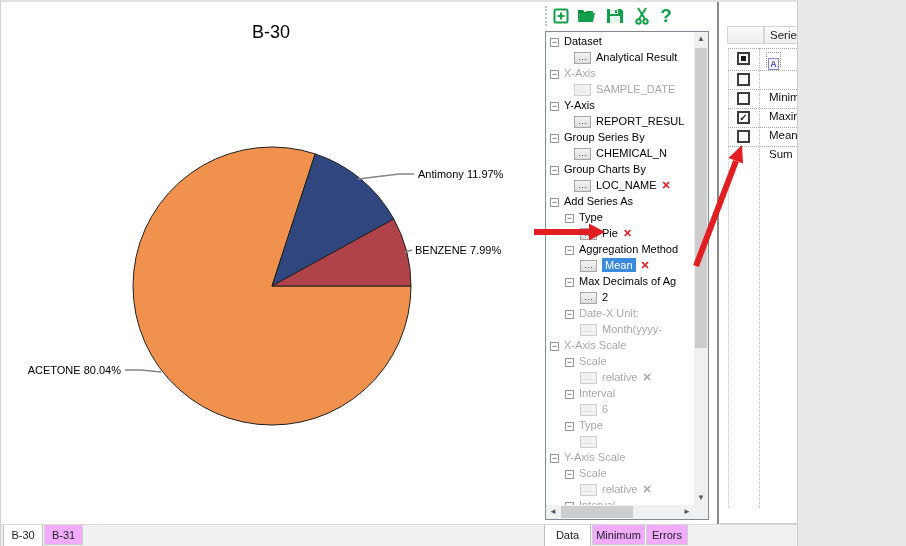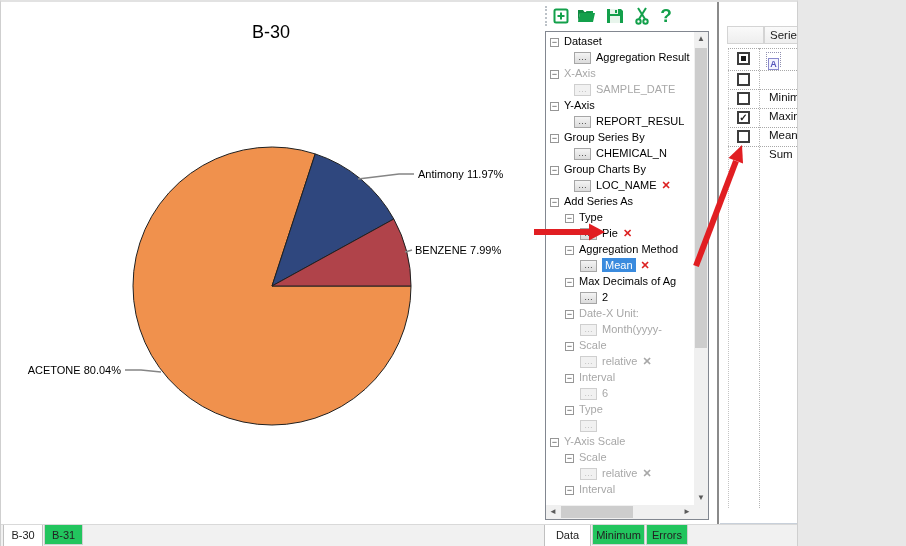--- a/index.html
+++ b/index.html
@@ -3,21 +3,21 @@
 <meta charset="utf-8">
 <style>
   html,body{margin:0;padding:0;background:#e8e8e8;font-family:"Liberation Sans",sans-serif;}
   #window{position:relative;width:798px;height:546px;background:#fff;border-top:2px solid #e2e2e2;
     border-left:1px solid #cfcfcf;border-right:1px solid #cfcfcf;box-sizing:border-box;overflow:hidden;}
   
   #chart-panel{position:absolute;left:0;top:0;width:540px;height:522px;background:#fff;}
   
   #tabbar{position:absolute;left:0;top:522px;width:906px;height:22px;background:#f1f1f1;border-top:1px solid #d9d9d9;}
   .tab{position:absolute;top:0;box-sizing:border-box;font-size:11px;color:#222;text-align:center;
-    border:1px solid #d0d0d0;border-top:none;background:#22c55e;padding-top:4px;height:20px;cursor:default;}
+    border:1px solid #d0d0d0;border-top:none;background:#f0abfc;padding-top:4px;height:20px;cursor:default;}
   .tab.active{background:#fff;border-color:#c0c0c0;height:22px;}
   
   #toolbar{position:absolute;left:540px;top:0;width:178px;height:28px;background:#fff;}
   #grip{position:absolute;left:4px;top:4px;width:2px;height:20px;border-left:2px dotted #bcc2c8;}
   .tbtn{position:absolute;top:3px;width:22px;height:22px;}
   
   #tree-panel{position:absolute;left:544px;top:29px;width:164px;height:489px;background:#fff;
     border:1px solid #828790;box-sizing:border-box;overflow:hidden;}
   #tree-rows{position:absolute;left:0;top:1px;width:147px;height:472px;overflow:hidden;}
   .trow{position:relative;height:16px;line-height:16px;white-space:nowrap;font-size:11px;color:#000;}
@@ -118,38 +118,39 @@
             <circle cx="13.5" cy="16.5" r="2.2"></circle>
           </g>
         </svg>
     </div>
     <div class="tbtn" style="left:114px;color:#13a04b;font-size:19px;font-weight:bold;text-align:center;line-height:22px;">?</div>
   </div>
 
   <div id="tree-panel">
     <div id="tree-rows">
         <div class="trow" style="padding-left: 4px;"><span class="exp">−</span><span class="tlabel">Dataset</span></div>
-        <div class="trow" style="padding-left: 28px;"><span class="dots">…</span><span class="tlabel">Aggregation Result</span></div>
+        <div class="trow" style="padding-left: 28px;"><span class="dots">…</span><span class="tlabel">Analytical Result</span></div>
         <div class="trow dis" style="padding-left: 4px;"><span class="exp">−</span><span class="tlabel">X-Axis</span></div>
         <div class="trow dis" style="padding-left: 28px;"><span class="dots">…</span><span class="tlabel">SAMPLE_DATE</span></div>
         <div class="trow" style="padding-left: 4px;"><span class="exp">−</span><span class="tlabel">Y-Axis</span></div>
         <div class="trow" style="padding-left: 28px;"><span class="dots">…</span><span class="tlabel">REPORT_RESUL</span></div>
         <div class="trow" style="padding-left: 4px;"><span class="exp">−</span><span class="tlabel">Group Series By</span></div>
         <div class="trow" style="padding-left: 28px;"><span class="dots">…</span><span class="tlabel b">CHEMICAL_N</span></div>
         <div class="trow" style="padding-left: 4px;"><span class="exp">−</span><span class="tlabel">Group Charts By</span></div>
         <div class="trow" style="padding-left: 28px;"><span class="dots">…</span><span class="tlabel b">LOC_NAME</span><span class="xdel red">✕</span></div>
         <div class="trow" style="padding-left: 4px;"><span class="exp">−</span><span class="tlabel">Add Series As</span></div>
         <div class="trow" style="padding-left: 19px;"><span class="exp">−</span><span class="tlabel">Type</span></div>
         <div class="trow" style="padding-left: 34px;"><span class="dots">…</span><span class="tlabel b">Pie</span><span class="xdel red">✕</span></div>
         <div class="trow" style="padding-left: 19px;"><span class="exp">−</span><span class="tlabel">Aggregation Method</span></div>
         <div class="trow" style="padding-left: 34px;"><span class="dots">…</span><span class="tlabel sel">Mean</span><span class="xdel red">✕</span></div>
         <div class="trow" style="padding-left: 19px;"><span class="exp">−</span><span class="tlabel">Max Decimals of Ag</span></div>
         <div class="trow" style="padding-left: 34px;"><span class="dots">…</span><span class="tlabel">2</span></div>
         <div class="trow dis" style="padding-left: 19px;"><span class="exp">−</span><span class="tlabel">Date-X Unit:</span></div>
         <div class="trow dis" style="padding-left: 34px;"><span class="dots">…</span><span class="tlabel">Month(yyyy-</span></div>
+        <div class="trow dis" style="padding-left: 4px;"><span class="exp">−</span><span class="tlabel">X-Axis Scale</span></div>
         <div class="trow dis" style="padding-left: 19px;"><span class="exp">−</span><span class="tlabel">Scale</span></div>
         <div class="trow dis" style="padding-left: 34px;"><span class="dots">…</span><span class="tlabel">relative</span><span class="xdel gray">✕</span></div>
         <div class="trow dis" style="padding-left: 19px;"><span class="exp">−</span><span class="tlabel">Interval</span></div>
         <div class="trow dis" style="padding-left: 34px;"><span class="dots">…</span><span class="tlabel">6</span></div>
         <div class="trow dis" style="padding-left: 19px;"><span class="exp">−</span><span class="tlabel">Type</span></div>
         <div class="trow dis" style="padding-left: 34px;"><span class="dots">…</span><span class="tlabel"></span></div>
         <div class="trow dis" style="padding-left: 4px;"><span class="exp">−</span><span class="tlabel">Y-Axis Scale</span></div>
         <div class="trow dis" style="padding-left: 19px;"><span class="exp">−</span><span class="tlabel">Scale</span></div>
         <div class="trow dis" style="padding-left: 34px;"><span class="dots">…</span><span class="tlabel">relative</span><span class="xdel gray">✕</span></div>
         <div class="trow dis" style="padding-left: 19px;"><span class="exp">−</span><span class="tlabel">Interval</span></div>

